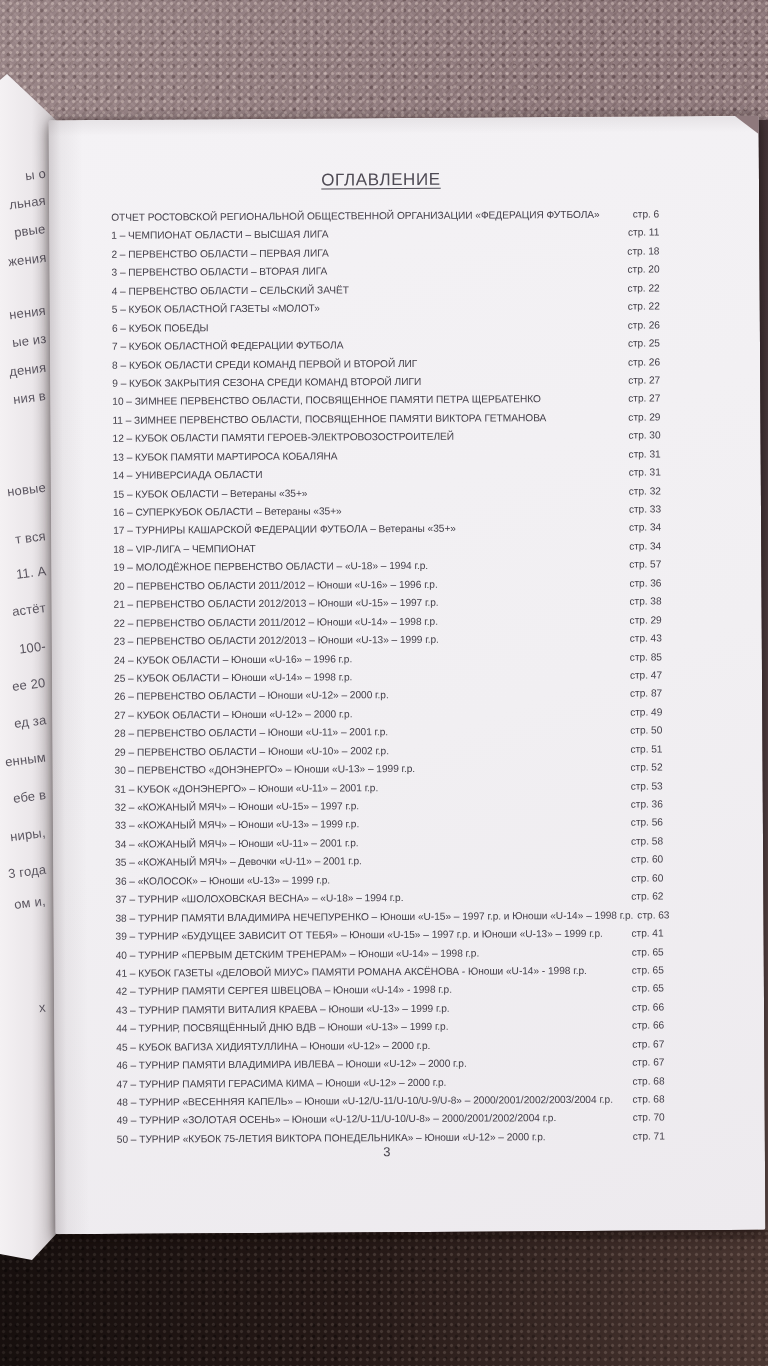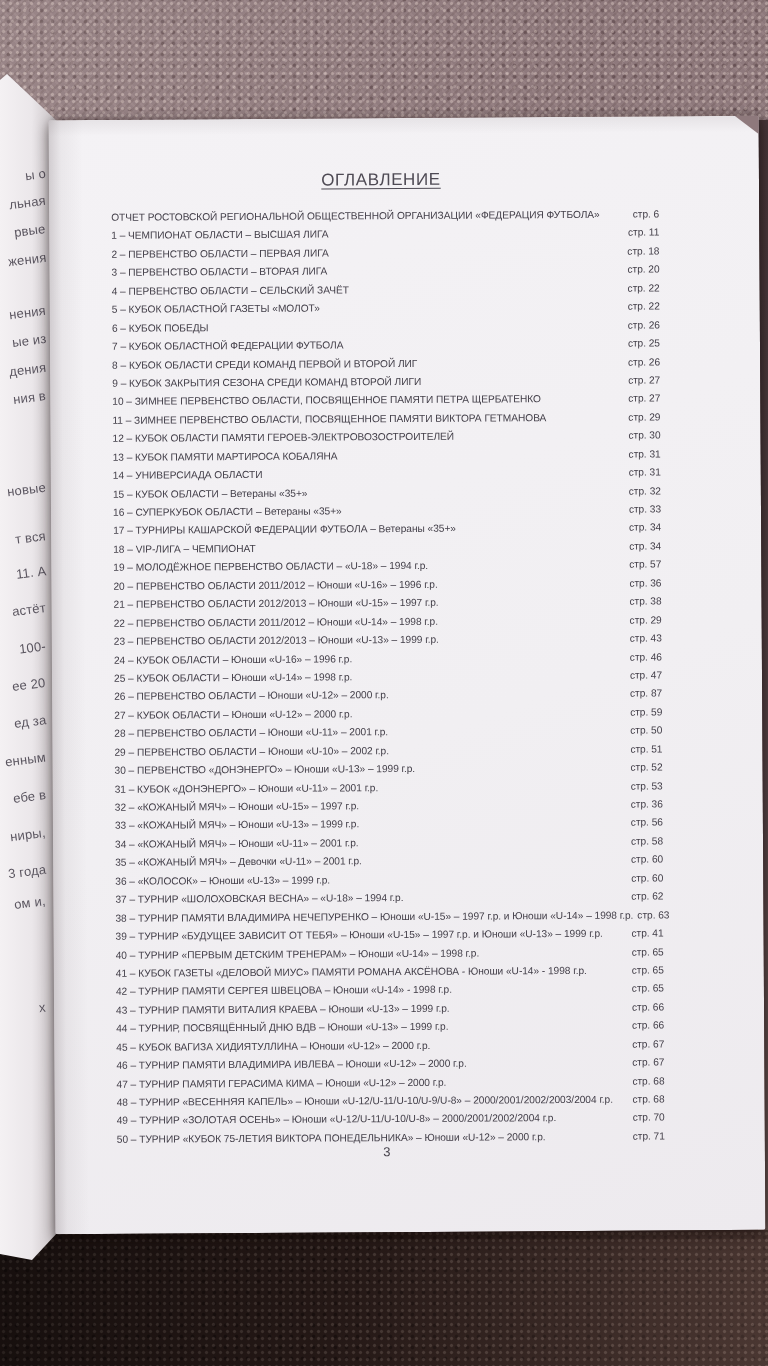--- a/index.html
+++ b/index.html
@@ -216,33 +216,33 @@
       <div class="row">
         <span>22 – ПЕРВЕНСТВО ОБЛАСТИ 2011/2012 – Юноши «U-14» – 1998 г.р.</span>
         <span class="p">стр. 29</span>
       </div>
       <div class="row">
         <span>23 – ПЕРВЕНСТВО ОБЛАСТИ 2012/2013 – Юноши «U-13» – 1999 г.р.</span>
         <span class="p">стр. 43</span>
       </div>
       <div class="row">
         <span>24 – КУБОК ОБЛАСТИ – Юноши «U-16» – 1996 г.р.</span>
-        <span class="p">стр. 46</span>
+        <span class="p">стр. 85</span>
       </div>
       <div class="row">
         <span>25 – КУБОК ОБЛАСТИ – Юноши «U-14» – 1998 г.р.</span>
         <span class="p">стр. 47</span>
       </div>
       <div class="row">
         <span>26 – ПЕРВЕНСТВО ОБЛАСТИ – Юноши «U-12» – 2000 г.р.</span>
         <span class="p">стр. 87</span>
       </div>
       <div class="row">
         <span>27 – КУБОК ОБЛАСТИ – Юноши «U-12» – 2000 г.р.</span>
-        <span class="p">стр. 59</span>
+        <span class="p">стр. 49</span>
       </div>
       <div class="row">
         <span>28 – ПЕРВЕНСТВО ОБЛАСТИ – Юноши «U-11» – 2001 г.р.</span>
         <span class="p">стр. 50</span>
       </div>
       <div class="row">
         <span>29 – ПЕРВЕНСТВО ОБЛАСТИ – Юноши «U-10» – 2002 г.р.</span>
         <span class="p">стр. 51</span>
       </div>
       <div class="row">

